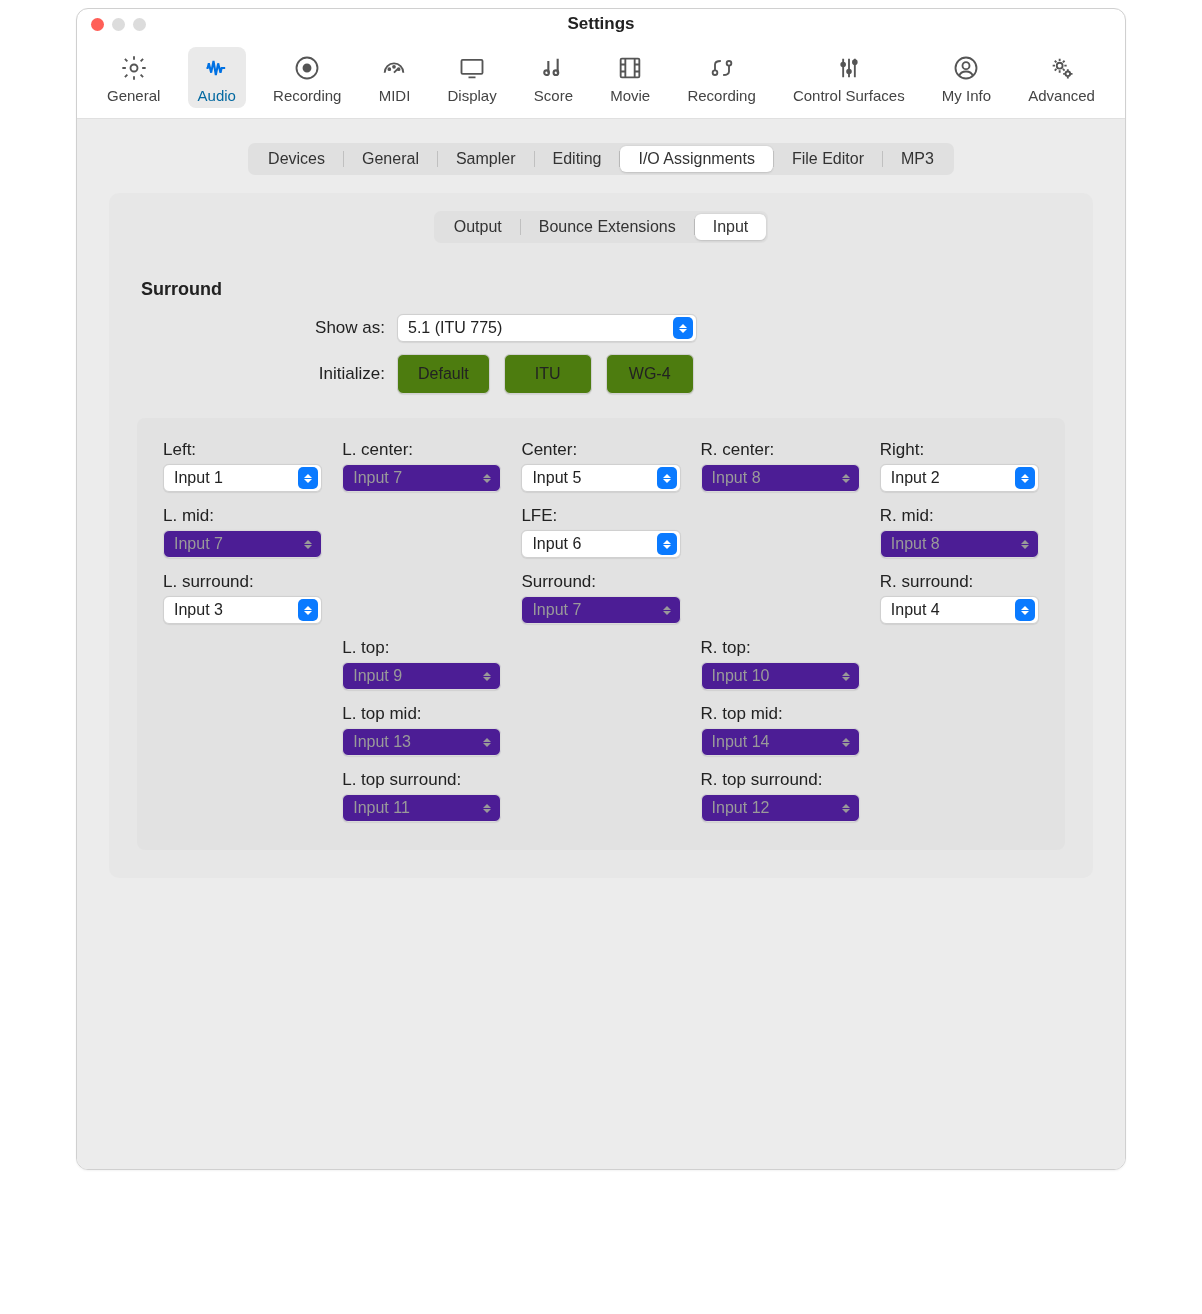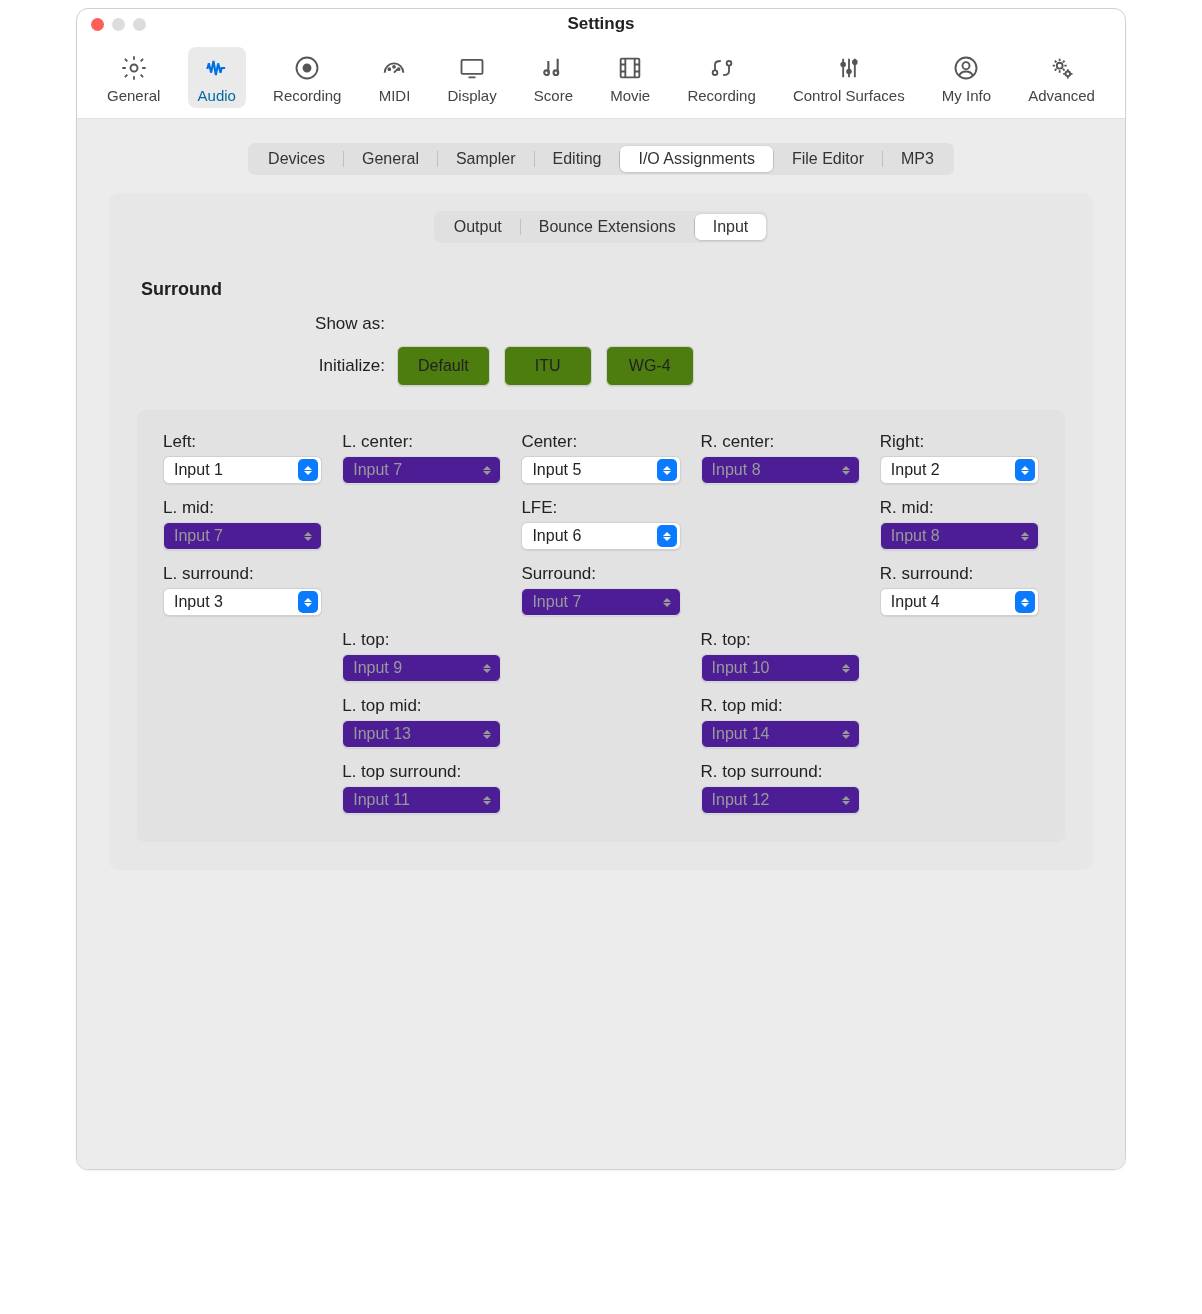--- a/index.html
+++ b/index.html
@@ -369,20 +369,26 @@
             <div class="seg">Bounce Extensions</div>
             <div class="divider"></div>
             <div class="seg active">Input</div>
           </div>
       </div>
 
       <div class="section-title">Surround</div>
 
       <div class="form-row">
         <div class="lbl">Show as:</div>
+        <div class="ctrls">
+          <div class="select" style="min-width:300px">
+            <span>5.1 (ITU 775)</span>
+            <span class="arrows"></span>
+          </div>
+        </div>
       </div>
 
       <div class="form-row">
         <div class="lbl">Initialize:</div>
         <div class="ctrls" id="init-buttons">
             <div class="btn">Default</div>
             <div class="btn">ITU</div>
             <div class="btn">WG-4</div>
           </div>
       </div>

